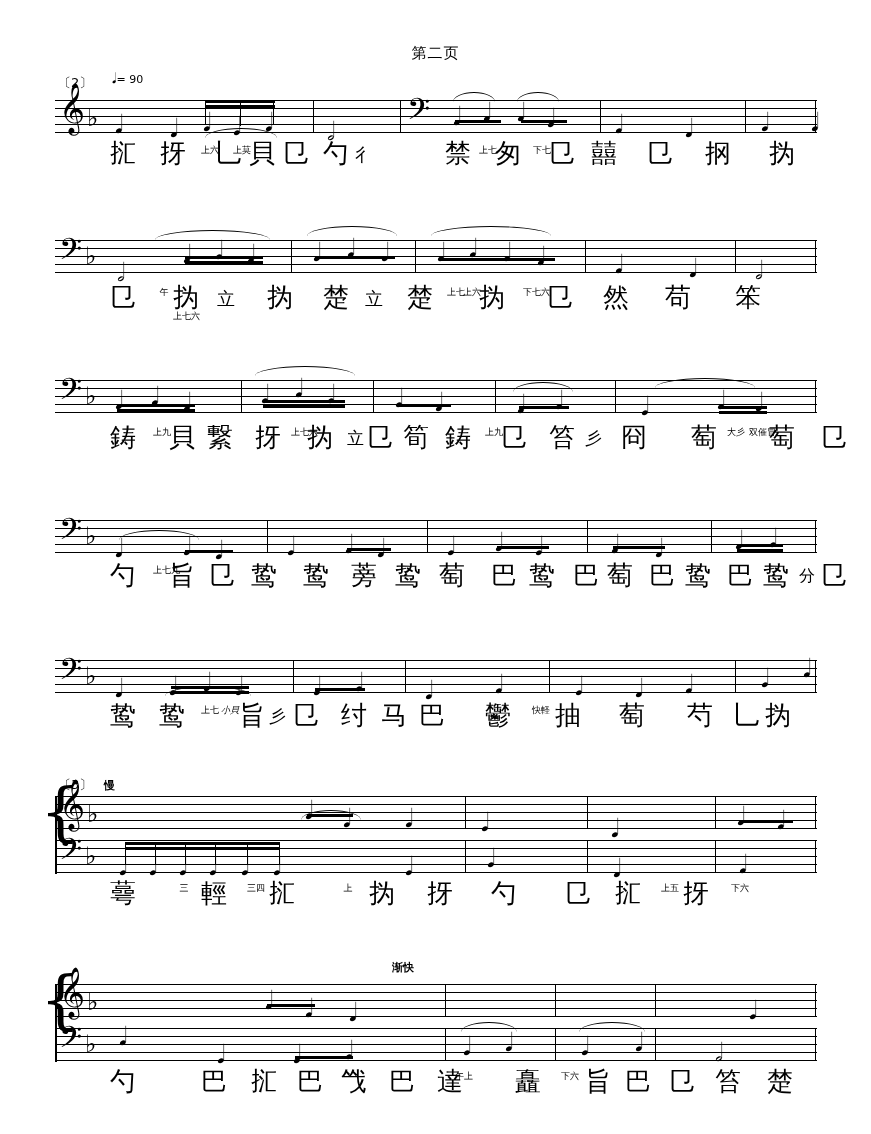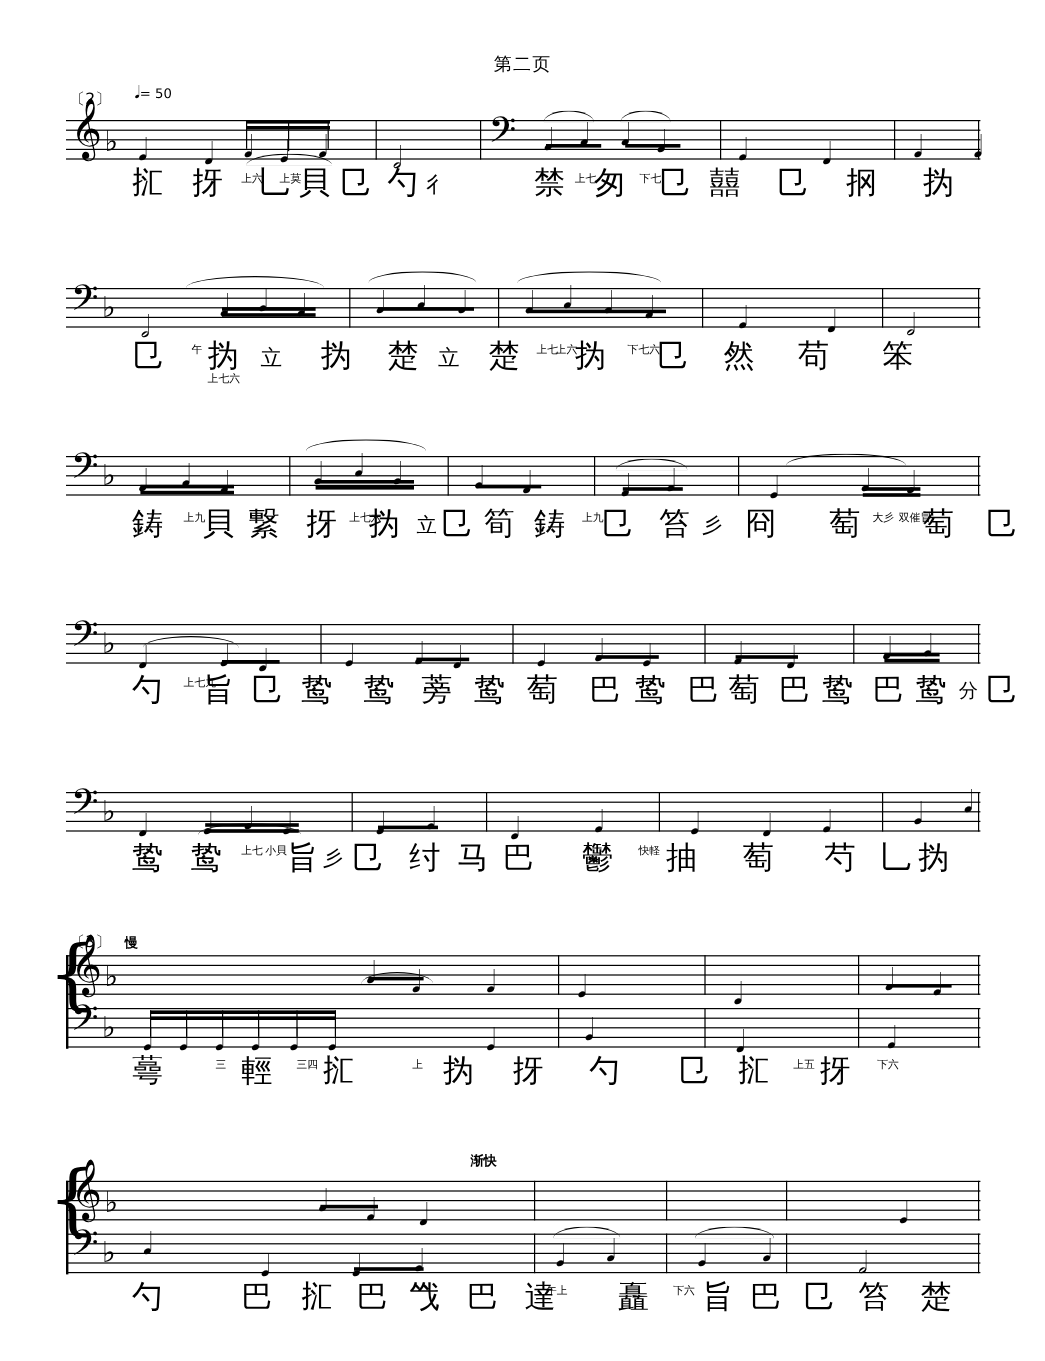--- a/index.html
+++ b/index.html
@@ -213,21 +213,21 @@
 
       <div class="barline" style="left:690px;"></div>
       <div class="note" style="left:706px; top:10px;">𝅘𝅥</div>
       <div class="note" style="left:756px; top:10px;">𝅘𝅥</div>
       <div class="endline" style="left:760px;"></div>
     </div>
   </div>
 
   <div class="marker" style="left:58px; top:74px;">〔2〕</div>
   <div class="tempo" style="left:112px; top:70px;">
-    <span class="q">𝅘𝅥</span><span>= 50</span>
+    <span class="q">𝅘𝅥</span><span>= 90</span>
   </div>
 
   <div class="tab-row" style="top:140px;">
     <div class="tab-glyph" style="left:55px;">㧟</div>
     <div class="tab-glyph" style="left:105px;">㧎</div>
     <div class="tab-side" style="left:146px; top:6px;">上六</div>
     <div class="tab-glyph" style="left:160px;">乚</div>
     <div class="tab-side" style="left:178px; top:6px;">上莫</div>
     <div class="tab-glyph" style="left:194px;">貝</div>
     <div class="tab-glyph" style="left:228px;">㔾</div>
@@ -482,21 +482,21 @@
       <div class="note" style="left:706px; top:6px;">𝅘𝅥</div>
       <div class="note" style="left:748px; top:-4px;">𝅘𝅥</div>
       <div class="endline" style="left:760px;"></div>
     </div>
   </div>
 
   <div class="tab-row" style="top:702px;">
     <div class="tab-glyph" style="left:55px;">鸷</div>
     <div class="tab-glyph" style="left:104px;">鸷</div>
     <div class="tab-side" style="left:146px; top:4px;">上七</div>
-    <div class="tab-side" style="left:166px; top:4px;">小貝</div>
+    <div class="tab-side" style="left:166px; top:4px;font-style:italic;">小貝</div>
     <div class="tab-glyph" style="left:184px;">旨</div>
     <div class="tab-glyph" style="left:214px; font-size:17px; top:6px;">彡</div>
     <div class="tab-glyph" style="left:238px;">㔾</div>
     <div class="tab-glyph" style="left:286px;">纣</div>
     <div class="tab-glyph" style="left:326px;">马</div>
     <div class="tab-glyph" style="left:364px;">巴</div>
     <div class="tab-glyph" style="left:430px;">鬱</div>
     <div class="tab-side" style="left:476px; top:4px; width:20px;">快軽</div>
     <div class="tab-glyph" style="left:500px;">抽</div>
     <div class="tab-glyph" style="left:564px;">萄</div>

